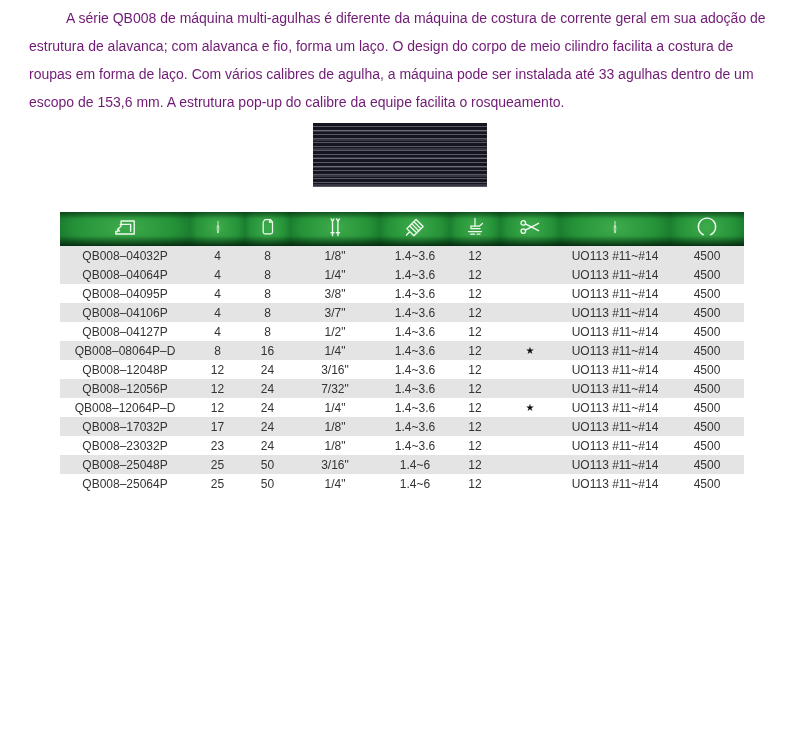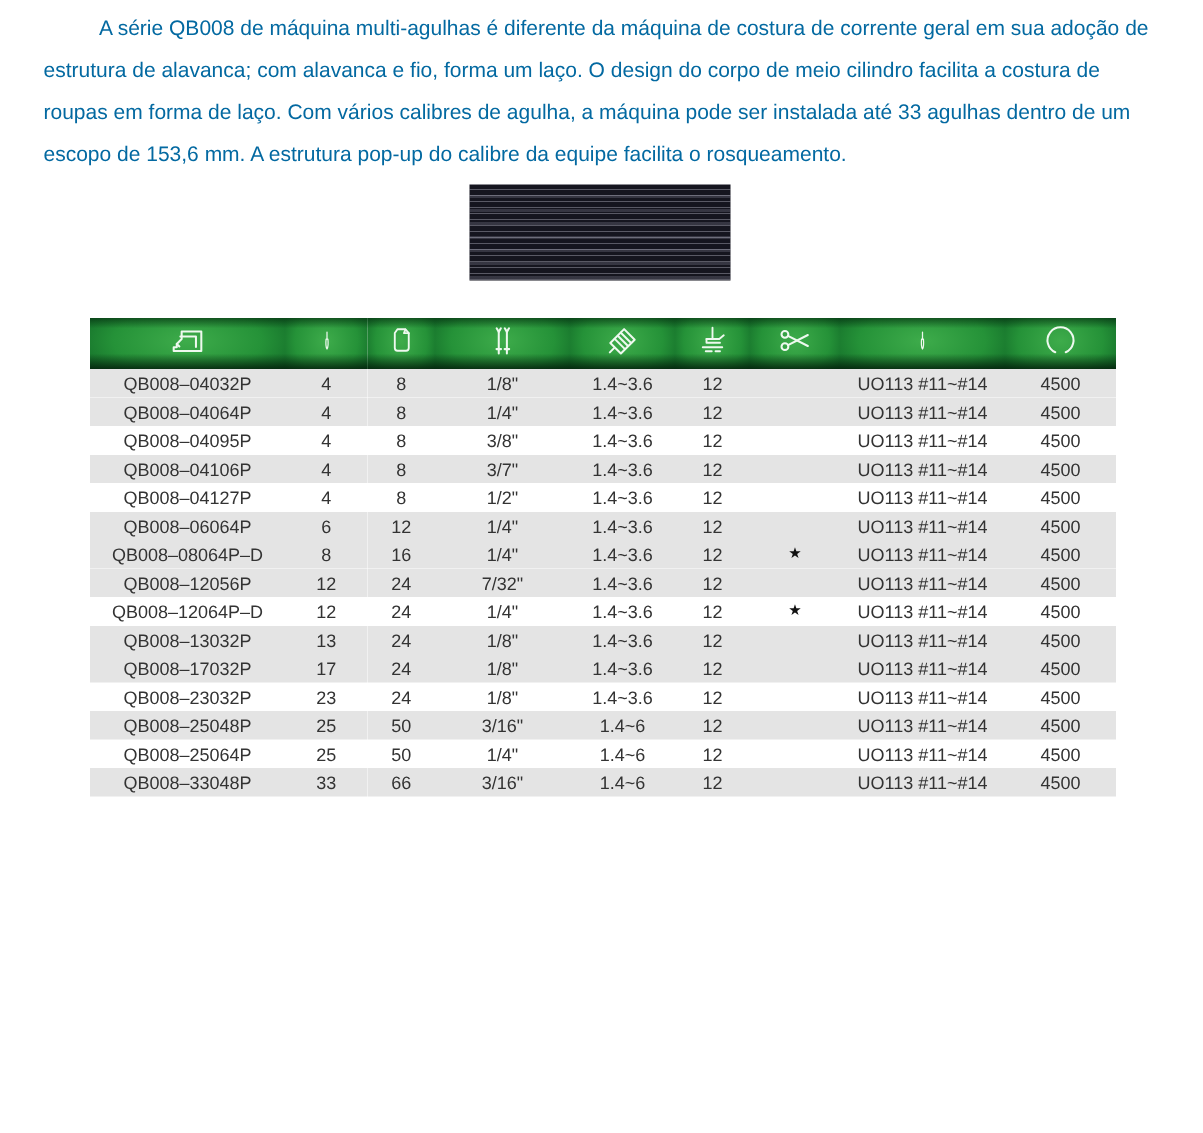--- a/index.html
+++ b/index.html
@@ -3,21 +3,21 @@
 <meta charset="utf-8">
 <style>
   html,body{margin:0;padding:0;}
   body{
     width:802px;height:755px;position:relative;background:#ffffff;
     font-family:"Liberation Sans","DejaVu Sans",sans-serif;
     color:#3d3d3d;overflow:hidden;
   }
   .intro{
     position:absolute;left:29px;top:4px;width:744px;margin:0;
-    font-size:14px;line-height:28px;color:#0369a1;text-indent:37px;
+    font-size:14px;line-height:28px;color:#701a75;text-indent:37px;
   }
   .product-photo{
     position:absolute;left:313px;top:123px;width:174px;height:64px;
     background:
       repeating-linear-gradient(to bottom,
         rgba(185,185,200,0.00) 0px, rgba(185,185,200,0.00) 3px,
         rgba(200,200,215,0.38) 3px, rgba(200,200,215,0.38) 4px),
       repeating-linear-gradient(to bottom,
         rgba(120,120,140,0.00) 0px, rgba(120,120,140,0.00) 7px,
         rgba(150,150,170,0.25) 7px, rgba(150,150,170,0.25) 9px),
@@ -207,71 +207,60 @@
           <td>4</td>
           <td>8</td>
           <td>1/2"</td>
           <td>1.4~3.6</td>
           <td>12</td>
           <td></td>
           <td>UO113 #11~#14</td>
           <td>4500</td>
         </tr>
         <tr class="alt">
-          <td>QB008–06064P</td>
-          <td>6</td>
-          <td>12</td>
-          <td>1/4"</td>
-          <td>1.4~3.6</td>
-          <td>12</td>
-          <td></td>
-          <td>UO113 #11~#14</td>
-          <td>4500</td>
-        </tr>
-        <tr class="alt">
           <td>QB008–08064P–D</td>
           <td>8</td>
           <td>16</td>
           <td>1/4"</td>
           <td>1.4~3.6</td>
           <td>12</td>
           <td class="star">★</td>
           <td>UO113 #11~#14</td>
           <td>4500</td>
         </tr>
+        <tr>
+          <td>QB008–12048P</td>
+          <td>12</td>
+          <td>24</td>
+          <td>3/16"</td>
+          <td>1.4~3.6</td>
+          <td>12</td>
+          <td></td>
+          <td>UO113 #11~#14</td>
+          <td>4500</td>
+        </tr>
         <tr class="alt">
           <td>QB008–12056P</td>
           <td>12</td>
           <td>24</td>
           <td>7/32"</td>
           <td>1.4~3.6</td>
           <td>12</td>
           <td></td>
           <td>UO113 #11~#14</td>
           <td>4500</td>
         </tr>
         <tr>
           <td>QB008–12064P–D</td>
           <td>12</td>
           <td>24</td>
           <td>1/4"</td>
           <td>1.4~3.6</td>
           <td>12</td>
           <td class="star">★</td>
-          <td>UO113 #11~#14</td>
-          <td>4500</td>
-        </tr>
-        <tr class="alt">
-          <td>QB008–13032P</td>
-          <td>13</td>
-          <td>24</td>
-          <td>1/8"</td>
-          <td>1.4~3.6</td>
-          <td>12</td>
-          <td></td>
           <td>UO113 #11~#14</td>
           <td>4500</td>
         </tr>
         <tr class="alt">
           <td>QB008–17032P</td>
           <td>17</td>
           <td>24</td>
           <td>1/8"</td>
           <td>1.4~3.6</td>
           <td>12</td>
@@ -305,27 +294,16 @@
           <td>QB008–25064P</td>
           <td>25</td>
           <td>50</td>
           <td>1/4"</td>
           <td>1.4~6</td>
           <td>12</td>
           <td></td>
           <td>UO113 #11~#14</td>
           <td>4500</td>
         </tr>
-        <tr class="alt">
-          <td>QB008–33048P</td>
-          <td>33</td>
-          <td>66</td>
-          <td>3/16"</td>
-          <td>1.4~6</td>
-          <td>12</td>
-          <td></td>
-          <td>UO113 #11~#14</td>
-          <td>4500</td>
-        </tr>
       </tbody>
   </table>
 
 </div>
 
 </body></html>

